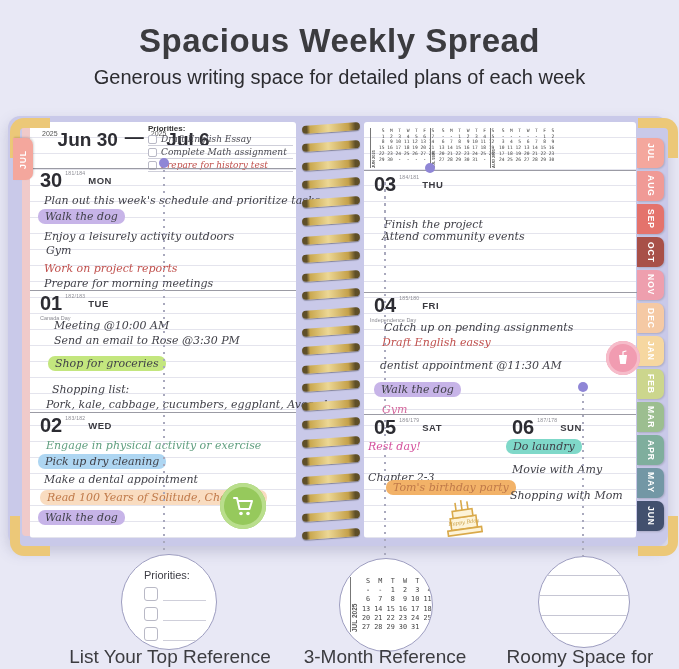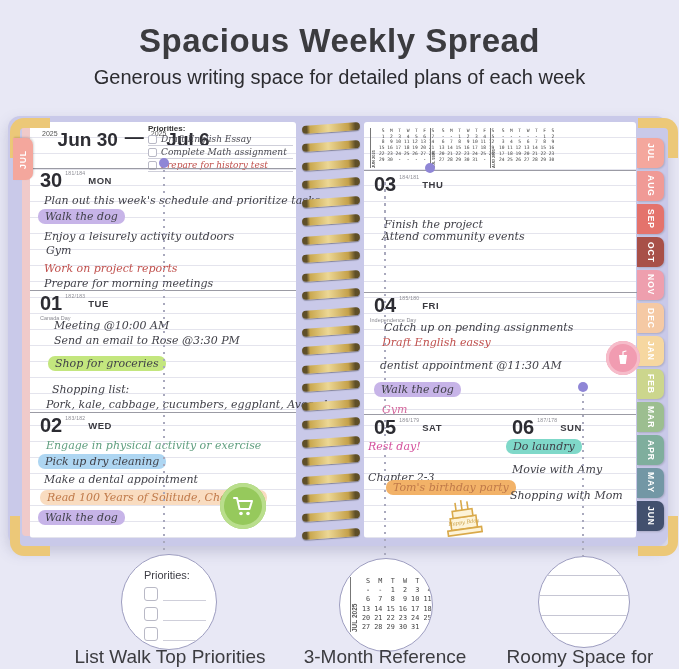--- a/index.html
+++ b/index.html
@@ -369,21 +369,21 @@
     </div>
   <div class="zc-prio-row">
       <span class="zc-box"></span>
       <span class="zc-line"></span>
     </div>
   <div class="zc-prio-row">
       <span class="zc-box"></span>
       <span class="zc-line"></span>
     </div>
 </div>
-<div class="caption" style="left:60px;top:646px;width:220px;">List Walk Top Priorities</div>
+<div class="caption" style="left:60px;top:646px;width:220px;">List Your Top Reference</div>
 
 <div class="zoom-circle" style="left:339px;top:558px;width:92px;height:92px;">
   <div class="zc-cal">
     <span class="mlabel">JUL 2025</span>
     <span class="mgrid"> S  M  T  W  T  F  S
  -  -  1  2  3  4  5
  6  7  8  9 10 11 12
 13 14 15 16 17 18 19
 20 21 22 23 24 25 26
 27 28 29 30 31  -  -</span>

